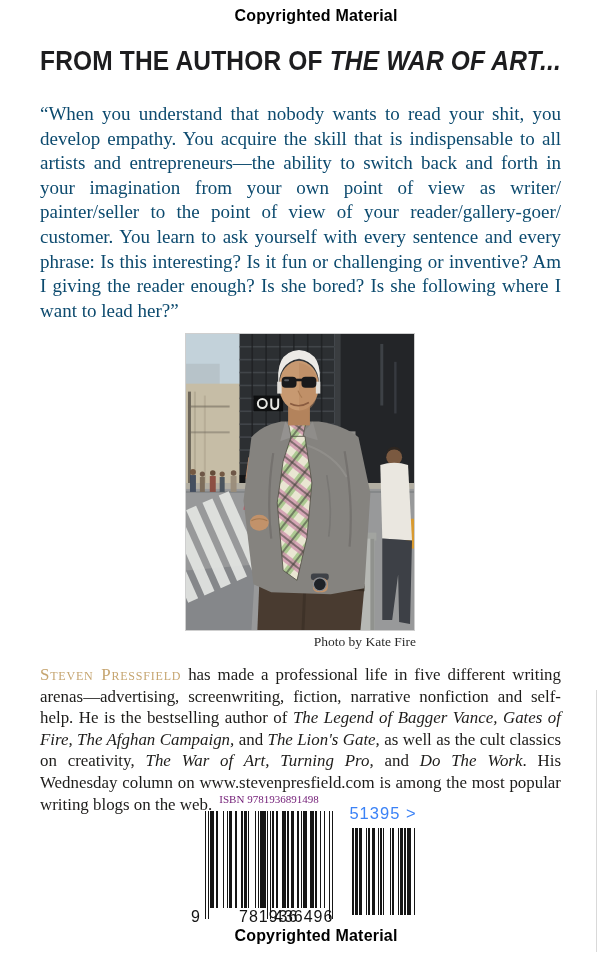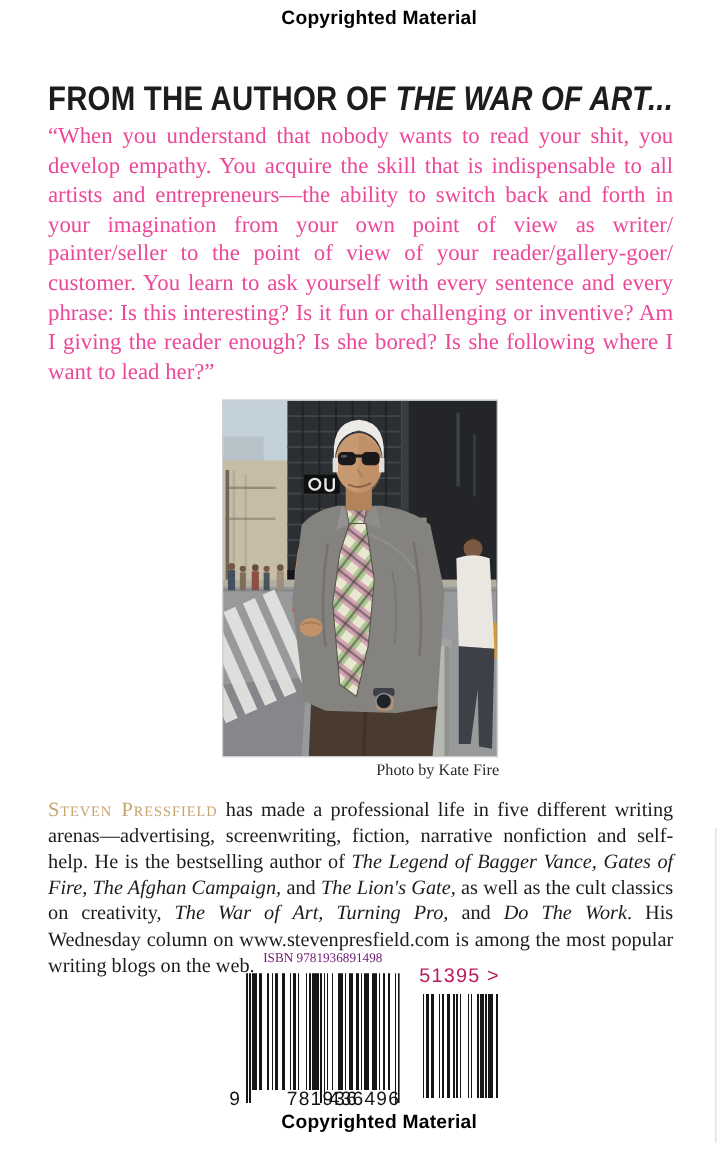--- a/index.html
+++ b/index.html
@@ -15,36 +15,36 @@
     position: absolute; left: 16px; width: 600px;
     text-align: center;
     font-family: "Liberation Sans", sans-serif;
     font-size: 16px; font-weight: 600;
     color: #000000; letter-spacing: 0.2px;
   }
   .copyright.top { top: 7px; }
   .copyright.bottom { top: 927px; }
 
   .headline {
-    position: absolute; left: 40px; top: 67px; width: 540px;
+    position: absolute; left: 40px; top: 44px; width: 540px;
     white-space: nowrap;
   }
   .headline-inner {
     display: inline-block;
     transform: scaleX(0.86); transform-origin: left center;
     font-family: "Liberation Sans", sans-serif;
     font-weight: 700; font-size: 28.5px;
     color: #1d1d1f; letter-spacing: 0.2px;
   }
   .headline-inner .t-italic { font-style: italic; }
 
   .quote {
     position: absolute; left: 40px; top: 102px; width: 521px;
     font-size: 19px; line-height: 24.6px;
-    color: #ec4899; text-align: justify;
+    color: #0c4a6e; text-align: justify;
   }
 
   .photo-frame {
     position: absolute; left: 185px; top: 333px;
     width: 230px; height: 298px;
     border: 1px solid #cfcfcf; background: #c3d2da;
   }
   .photo-frame svg { display: block; width: 228px; height: 296px; }
 
   .photo-caption {
@@ -83,21 +83,21 @@
     font-family: "Liberation Sans", sans-serif;
     font-size: 16px; color: #141414; letter-spacing: 1px;
   }
   .bd-first { left: 191px; top: 908px; }
   .bd-g1 { left: 212px; top: 908px; width: 56px; text-align: center; margin-left: 27px; }
   .bd-g2 { left: 274px; top: 908px; width: 56px; text-align: center; }
   .barcode-price {
     position: absolute; left: 346px; top: 804px; width: 74px;
     text-align: center;
     font-family: "Liberation Sans", sans-serif;
-    font-size: 16.5px; color: #be185d; letter-spacing: 1px;
+    font-size: 16.5px; color: #3b82f6; letter-spacing: 1px;
   }
   .page-right-edge {
     position: absolute; right: 3px; top: 690px; width: 1px; height: 262px;
     background: #d9d9d9;
   }
 </style>
 </head>
 <body>
 
 <div class="copyright top">Copyrighted Material</div>

